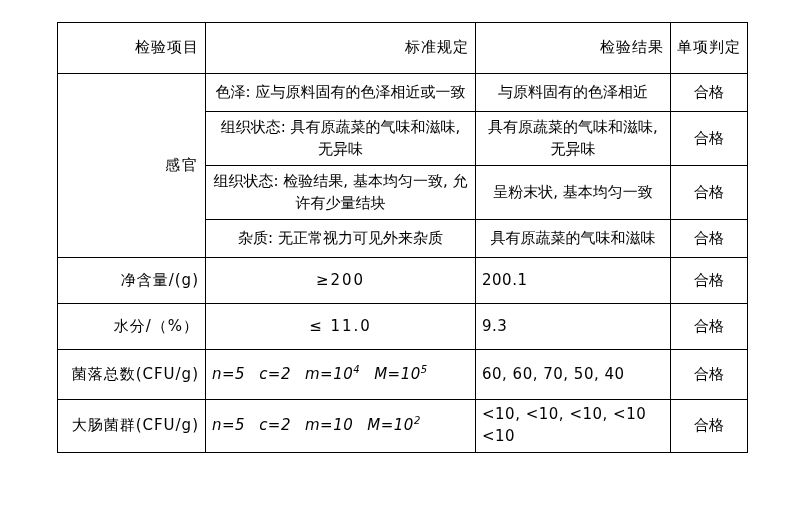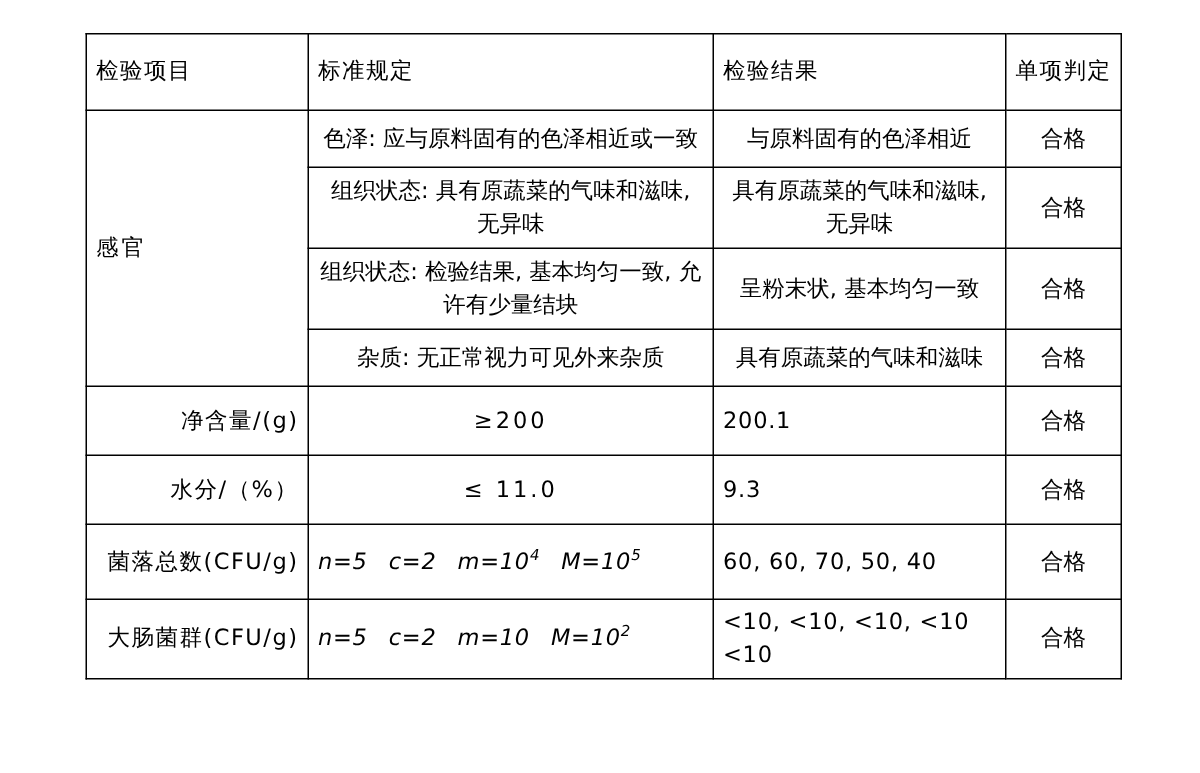--- a/index.html
+++ b/index.html
@@ -35,30 +35,31 @@
     vertical-align: middle;
     font-size: 15px;
     line-height: 1.45;
   }
   .c-item   { width: 148px; }
   .c-std    { width: 270px; }
   .c-result { width: 195px; }
   .c-verdict{ width: 77px; }
 
   .hdr td {
-    text-align: left;
+    text-align: right;
     font-size: 16px;
     height: 42px;
     letter-spacing: 1px;
+    font-family: Liberation Serif, serif;
   }
   .ctr { text-align: center; }
   .lft { text-align: center; }
   .big { font-size: 17px; letter-spacing: 2px; }
   .sensory-cell {
-    text-align: left;
+    text-align: right;
     font-size: 17px;
     letter-spacing: 2px;
   }
   .rowh-sens { height: 38px; }
   .rowh-sens2 { height: 54px; }
   .rowh-norm { height: 46px; }
   .rowh-tall { height: 50px; }
 
   .label-item {
     text-align: right;

